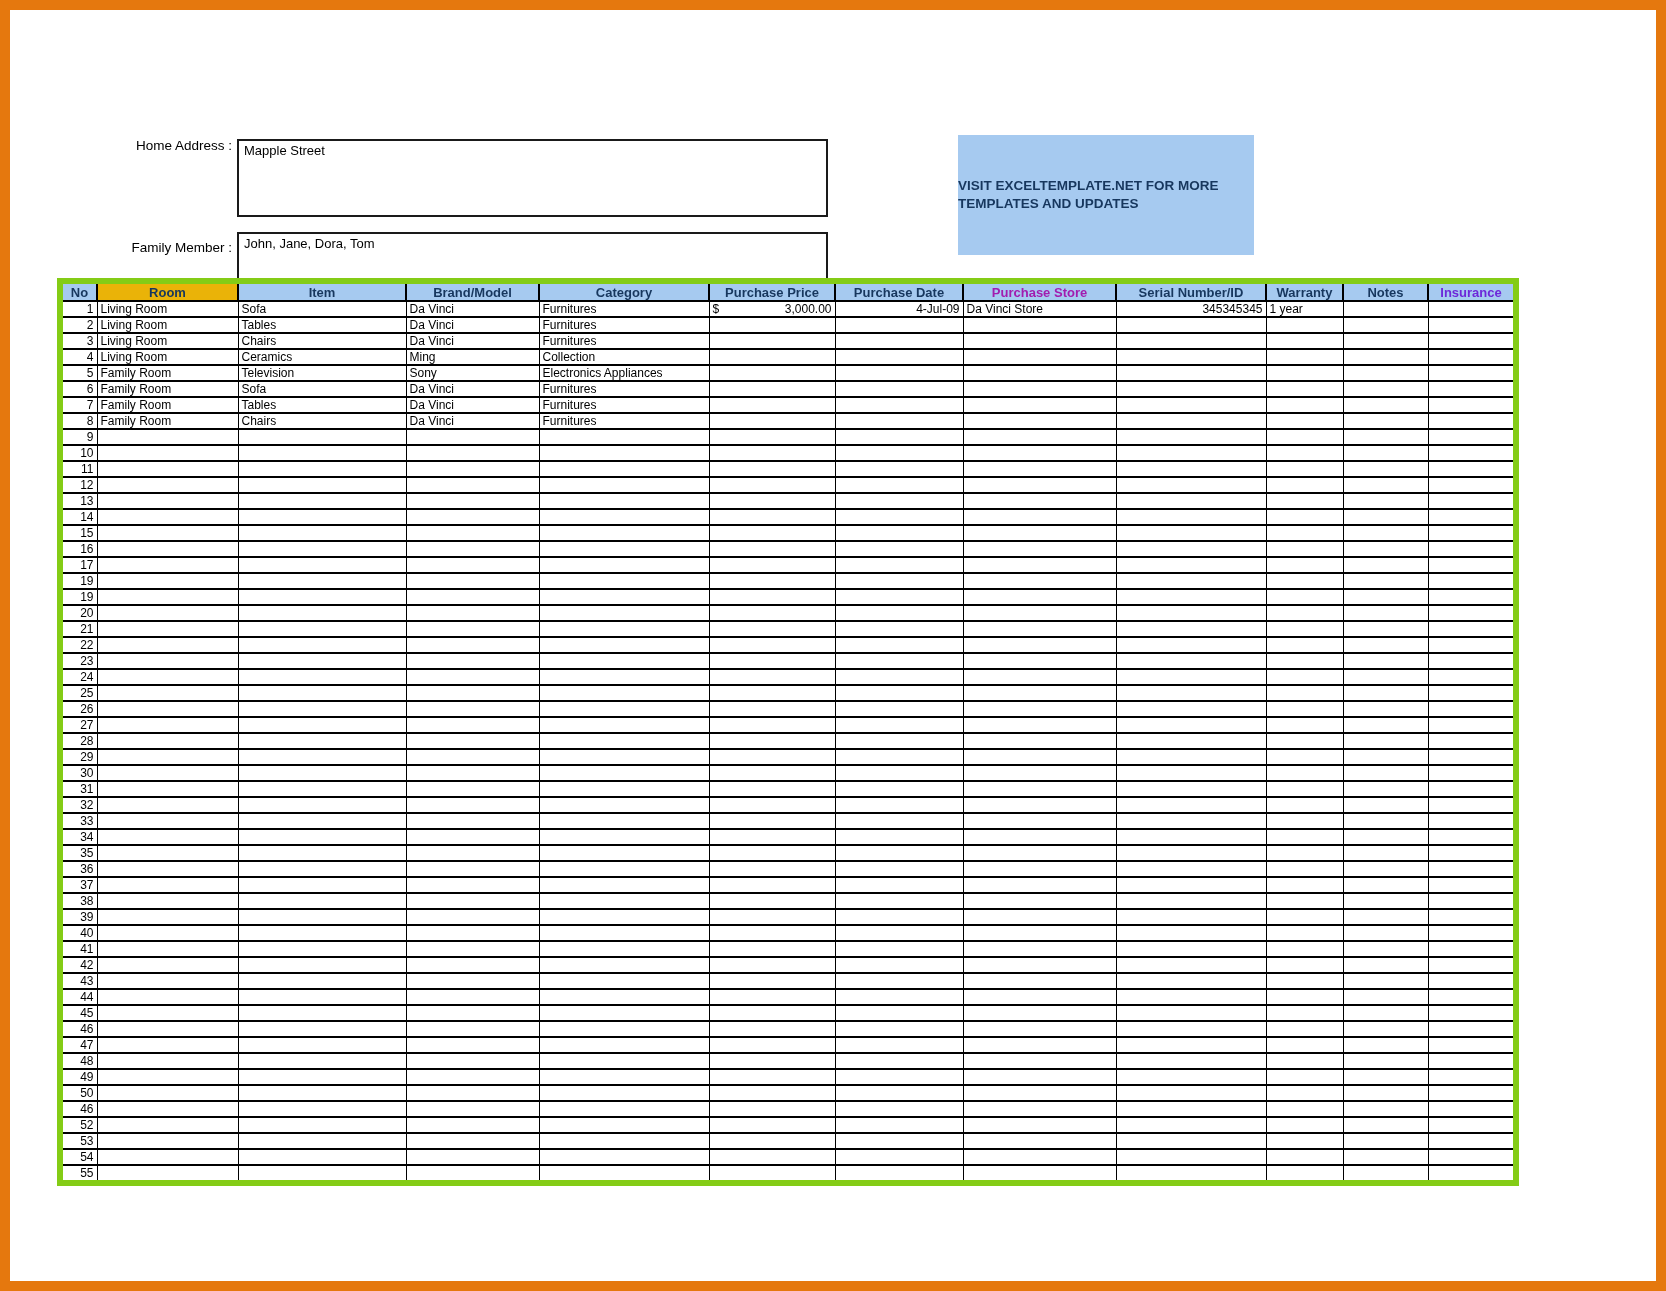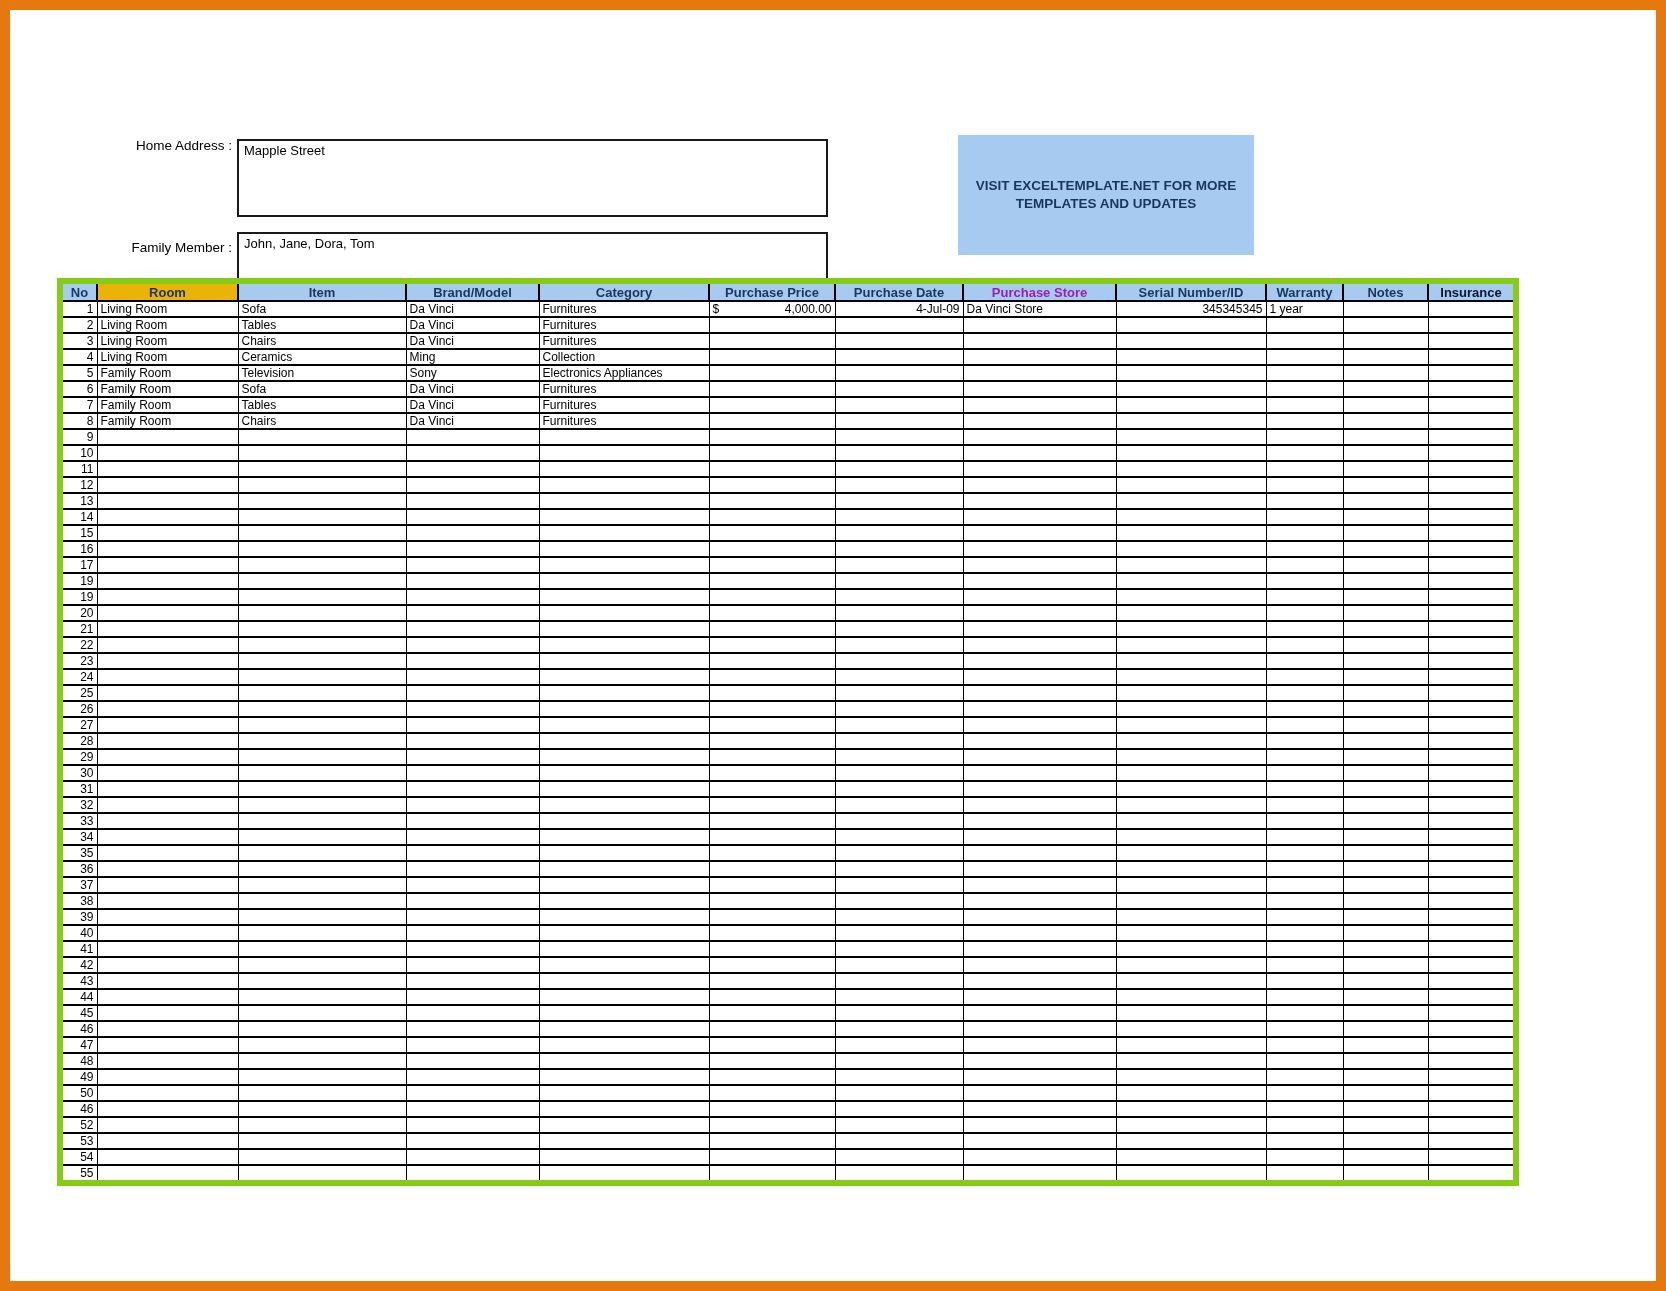--- a/index.html
+++ b/index.html
@@ -27,21 +27,21 @@
     box-sizing:border-box;
     font-size:13px;color:#000;
     padding:2px 5px;
   }
   .addr-box{top:129px;height:78px;}
   .fam-box{top:222px;height:48px;}
   .banner{
     position:absolute;
     left:948px;top:125px;width:296px;height:120px;
     display:flex;flex-direction:column;
-    align-items:center;justify-content:center;
+    align-items:flex-start;justify-content:center;
     text-align:center;
     font-weight:bold;font-size:13.5px;
     line-height:1.35;
     cursor:pointer;
   }
   table.inv{
     position:absolute;
     left:47px;top:268px;
     width:1456px;
     border-collapse:collapse;
@@ -115,34 +115,34 @@
           <th style="background: #eab308; color: rgb(23, 55, 94);">Room</th>
           <th style="background: rgb(166, 202, 240); color: rgb(23, 55, 94);">Item</th>
           <th style="background: rgb(166, 202, 240); color: rgb(23, 55, 94);">Brand/Model</th>
           <th style="background: rgb(166, 202, 240); color: rgb(23, 55, 94); text-align: center;">Category</th>
           <th style="background: rgb(166, 202, 240); color: rgb(23, 55, 94);">Purchase Price</th>
           <th style="background: rgb(166, 202, 240); color: rgb(23, 55, 94);">Purchase Date</th>
           <th style="background: rgb(166, 202, 240); color: #a21caf;">Purchase Store</th>
           <th style="background: rgb(166, 202, 240); color: rgb(23, 55, 94);">Serial Number/ID</th>
           <th style="background: rgb(166, 202, 240); color: rgb(23, 55, 94);">Warranty</th>
           <th style="background: rgb(166, 202, 240); color: rgb(23, 55, 94);">Notes</th>
-          <th style="background: rgb(166, 202, 240); color: #0f172a;">Insurance</th>
+          <th style="background: rgb(166, 202, 240); color: #6d28d9;">Insurance</th>
         </tr>
     </thead>
     <tbody id="body-rows">
         <tr>
           <td class="al-r">1</td>
           <td class="al-l">Living Room</td>
           <td class="al-l">Sofa</td>
           <td class="al-l">Da Vinci</td>
           <td class="al-l">Furnitures</td>
           <td class="al-l">
             <div class="price-wrap">
               <span>$</span>
-              <span>4,000.00</span>
+              <span>3,000.00</span>
             </div>
           </td>
           <td class="al-r">4-Jul-09</td>
           <td class="al-l">Da Vinci Store</td>
           <td class="al-r">345345345</td>
           <td class="al-l">1 year</td>
           <td class="al-l"></td>
           <td class="al-l"></td>
         </tr>
         <tr>

